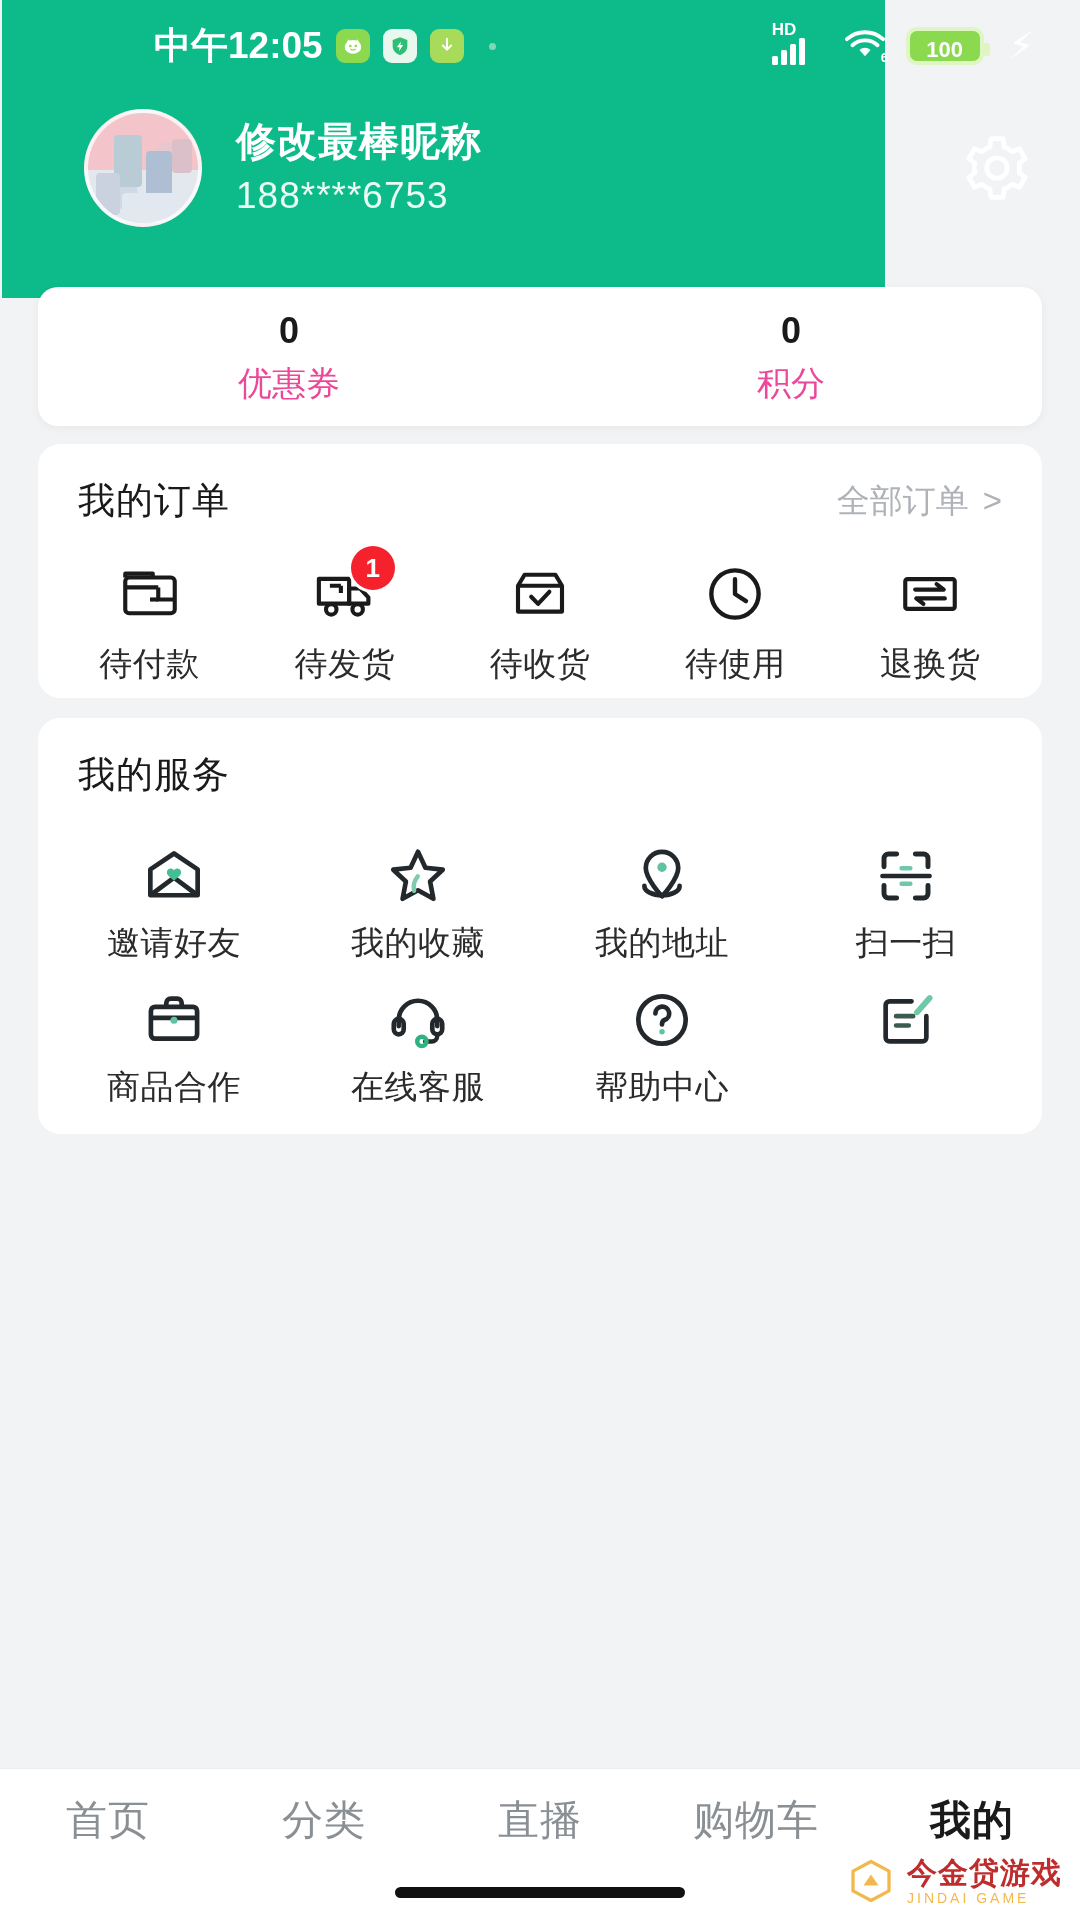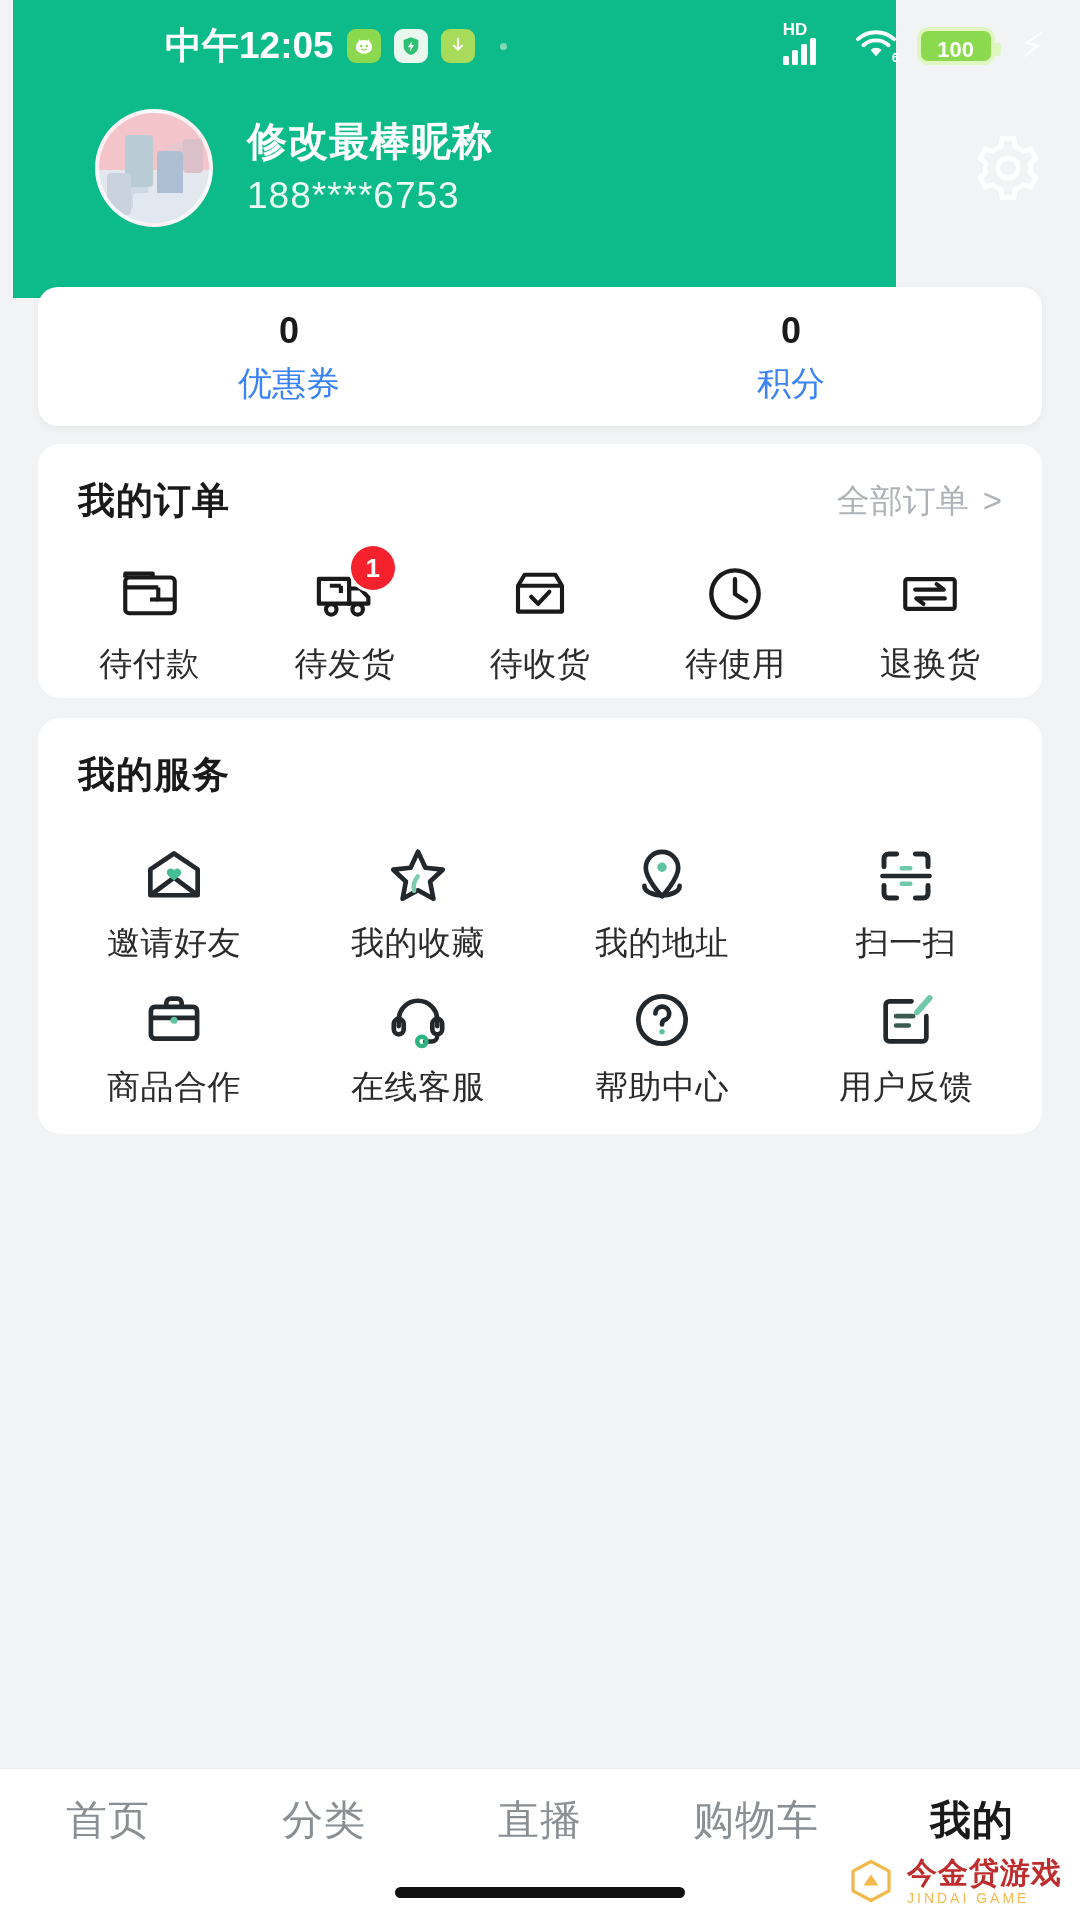--- a/index.html
+++ b/index.html
@@ -6,21 +6,21 @@
   html,body { width:1080px; height:1920px; }
   body {
     font-family:"Liberation Sans","DejaVu Sans",sans-serif;
     background:#F2F3F5;
     position:relative;
     overflow:hidden;
   }
 
   
   .header {
-    position:absolute; top:0; left:13px; width:883px; height:298px;
+    position:absolute; top:0; left:2px; width:883px; height:298px;
     background:#0DBB8A;
   }
   .statusbar {
     position:absolute; top:0; left:0; width:1080px; height:92px;
     display:flex; align-items:center;
   }
   .sb-left { display:flex; align-items:center; margin-left:152px; gap:13px; }
   .sb-time {
     color:#ffffff; font-size:37px; font-weight:700; letter-spacing:0px;
     white-space:nowrap;
@@ -96,35 +96,35 @@
 
   
   .stats-card {
     position:absolute; top:287px; left:38px; width:1004px; height:139px;
     background:#ffffff; border-radius:20px;
     display:flex; align-items:center;
     box-shadow:0 2px 10px rgba(0,0,0,.05);
   }
   .stat { flex:1; text-align:center; }
   .stat-num { font-size:36px; font-weight:700; color:#1A1A1A; line-height:1.1; }
-  .stat-label { font-size:34px; color:#3b82f6; margin-top:14px; line-height:1.1; }
+  .stat-label { font-size:34px; color:#ec4899; margin-top:14px; line-height:1.1; }
 
   
   .card {
     position:absolute; left:38px; width:1004px;
     background:#ffffff; border-radius:22px;
   }
   .card-orders { top:444px; height:254px; }
   .card-services { top:718px; height:416px; }
 
   .card-head {
     display:flex; align-items:center; justify-content:space-between;
     padding:32px 40px 0 40px;
   }
-  .card-title { font-size:37px; font-weight:700; color:#1A1A1A; letter-spacing:1px; }
+  .card-title { font-size:37px; font-weight:400; color:#1A1A1A; letter-spacing:1px; }
   .card-more {
     font-size:33px; color:#AFB3B8; display:flex; align-items:center; gap:14px;
   }
 
   .grid5 { display:flex; padding:34px 14px 0 14px; }
   .grid4 { display:flex; flex-wrap:wrap; padding:42px 14px 0 14px;font-family:Liberation Mono, monospace; }
   .cell5 { flex:0 0 20%; text-align:center; }
   .cell4 { flex:0 0 25%; text-align:center; margin-bottom:22px; }
   .ic { height:68px; display:flex; align-items:center; justify-content:center; position:relative; }
   .ic-lab { font-size:33px; color:#2B2B2B; margin-top:18px; line-height:1.1; letter-spacing:.5px; }
@@ -417,21 +417,20 @@
     </div>
 
     <div class="cell4">
       <div class="ic">
         <svg width="66" height="66" viewBox="0 0 24 24">
           <path d="M19.4 10.6 V18.4 A1.4 1.4 0 0 1 18 19.8 H6 A1.4 1.4 0 0 1 4.6 18.4 V6.6 A1.4 1.4 0 0 1 6 5.2 h8" stroke="#23282D" stroke-width="1.7" fill="none" stroke-linecap="round" stroke-linejoin="round"></path>
           <path d="M8.4 10.6 h6.2 M8.4 14 h4.6" stroke="#3C5B50" stroke-width="1.7" fill="none" stroke-linecap="round"></path>
           <path d="M20.6 4 L16 9.2" stroke="#6FC8A8" stroke-width="2.1" fill="none" stroke-linecap="round"></path>
         </svg>
       </div>
-      <div class="ic-lab">用户反馈</div>
     </div>
 
   </div>
 </div>
 
 <div class="tabbar">
   <div class="tab">
     <div class="tab-lab">首页</div>
   </div>
   <div class="tab">

